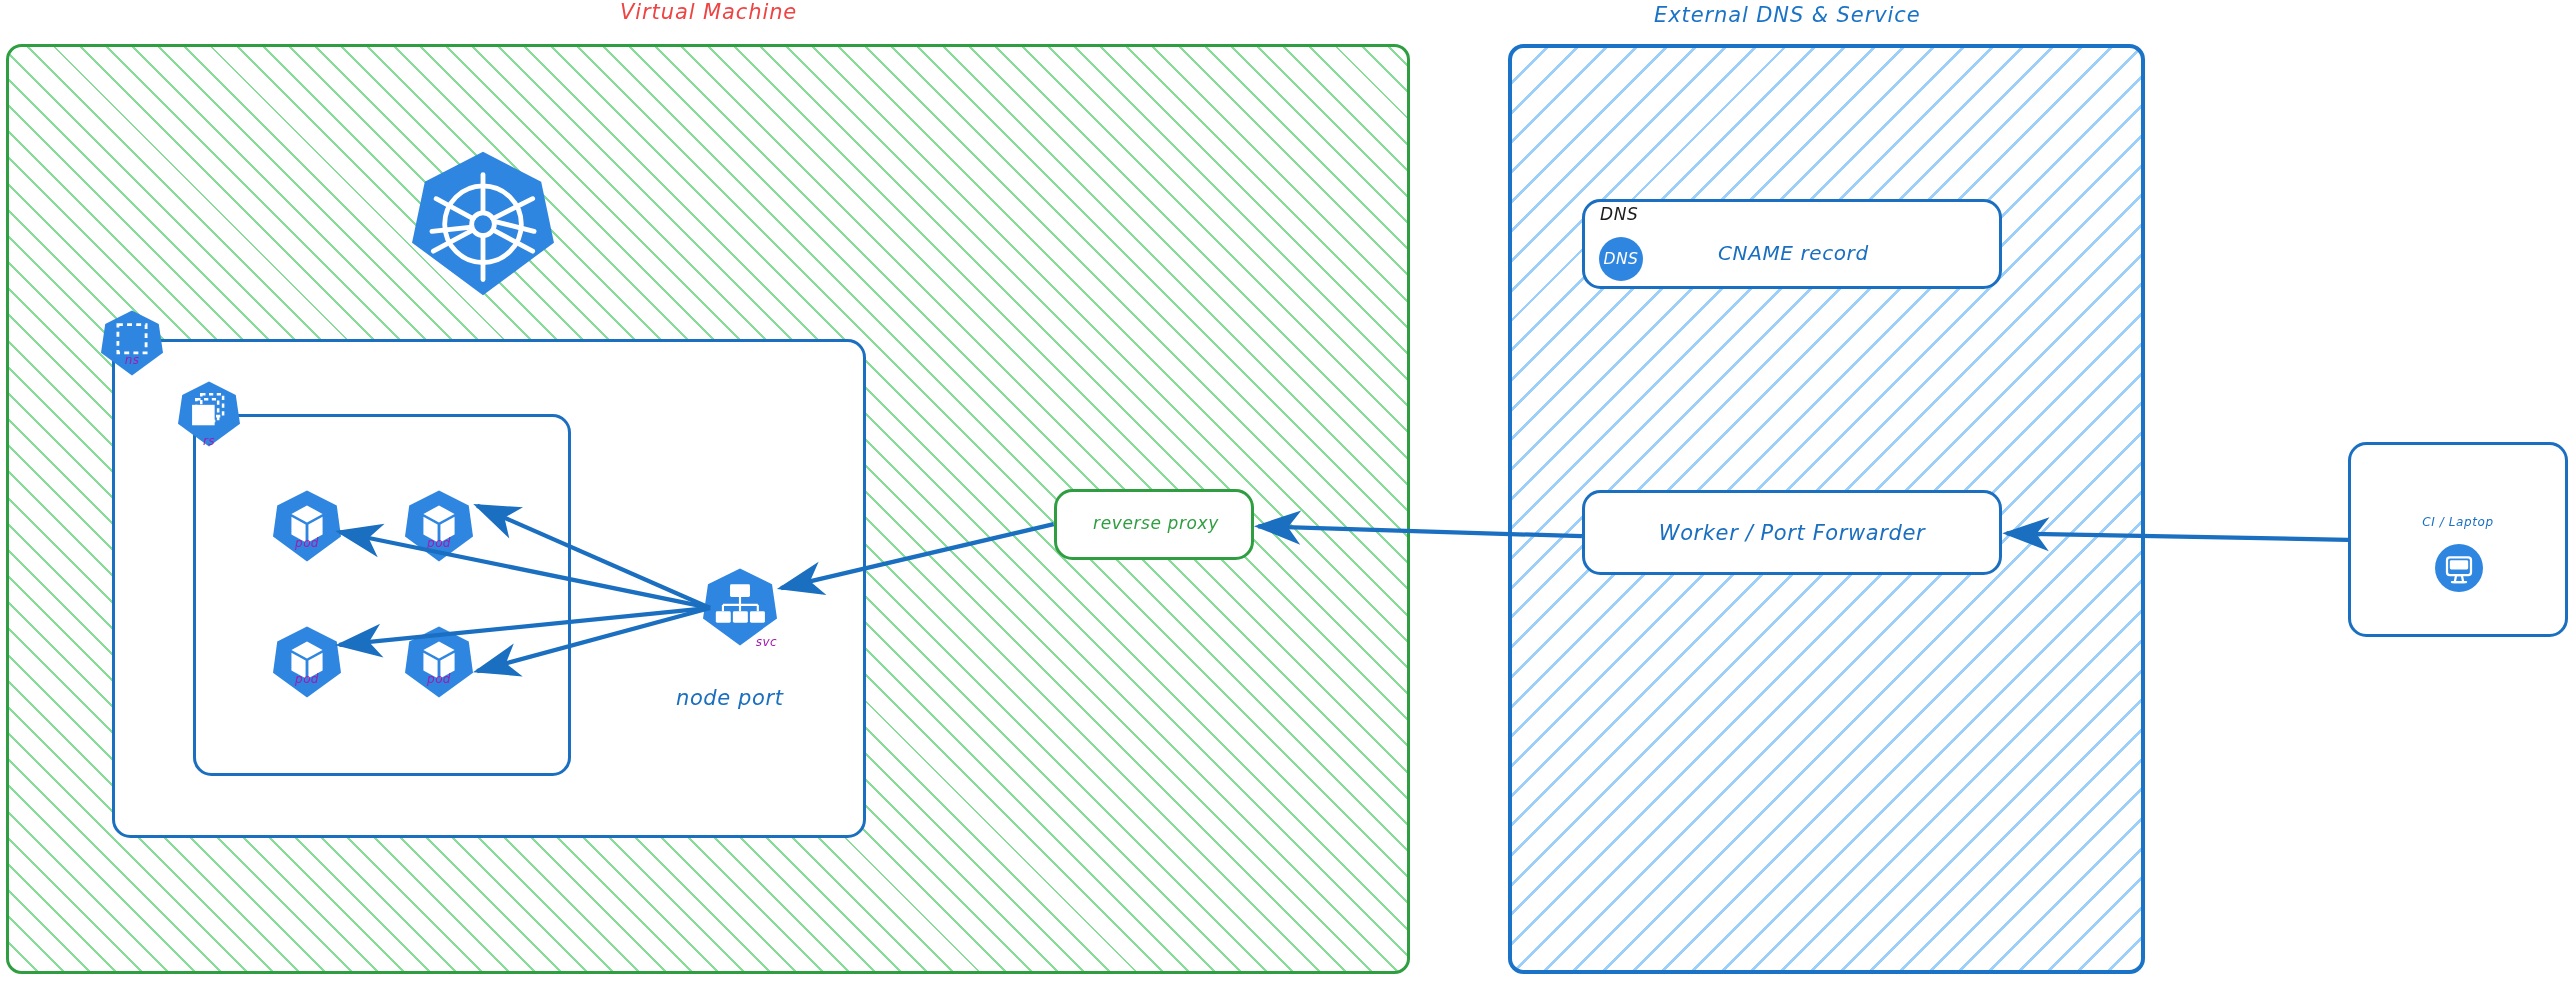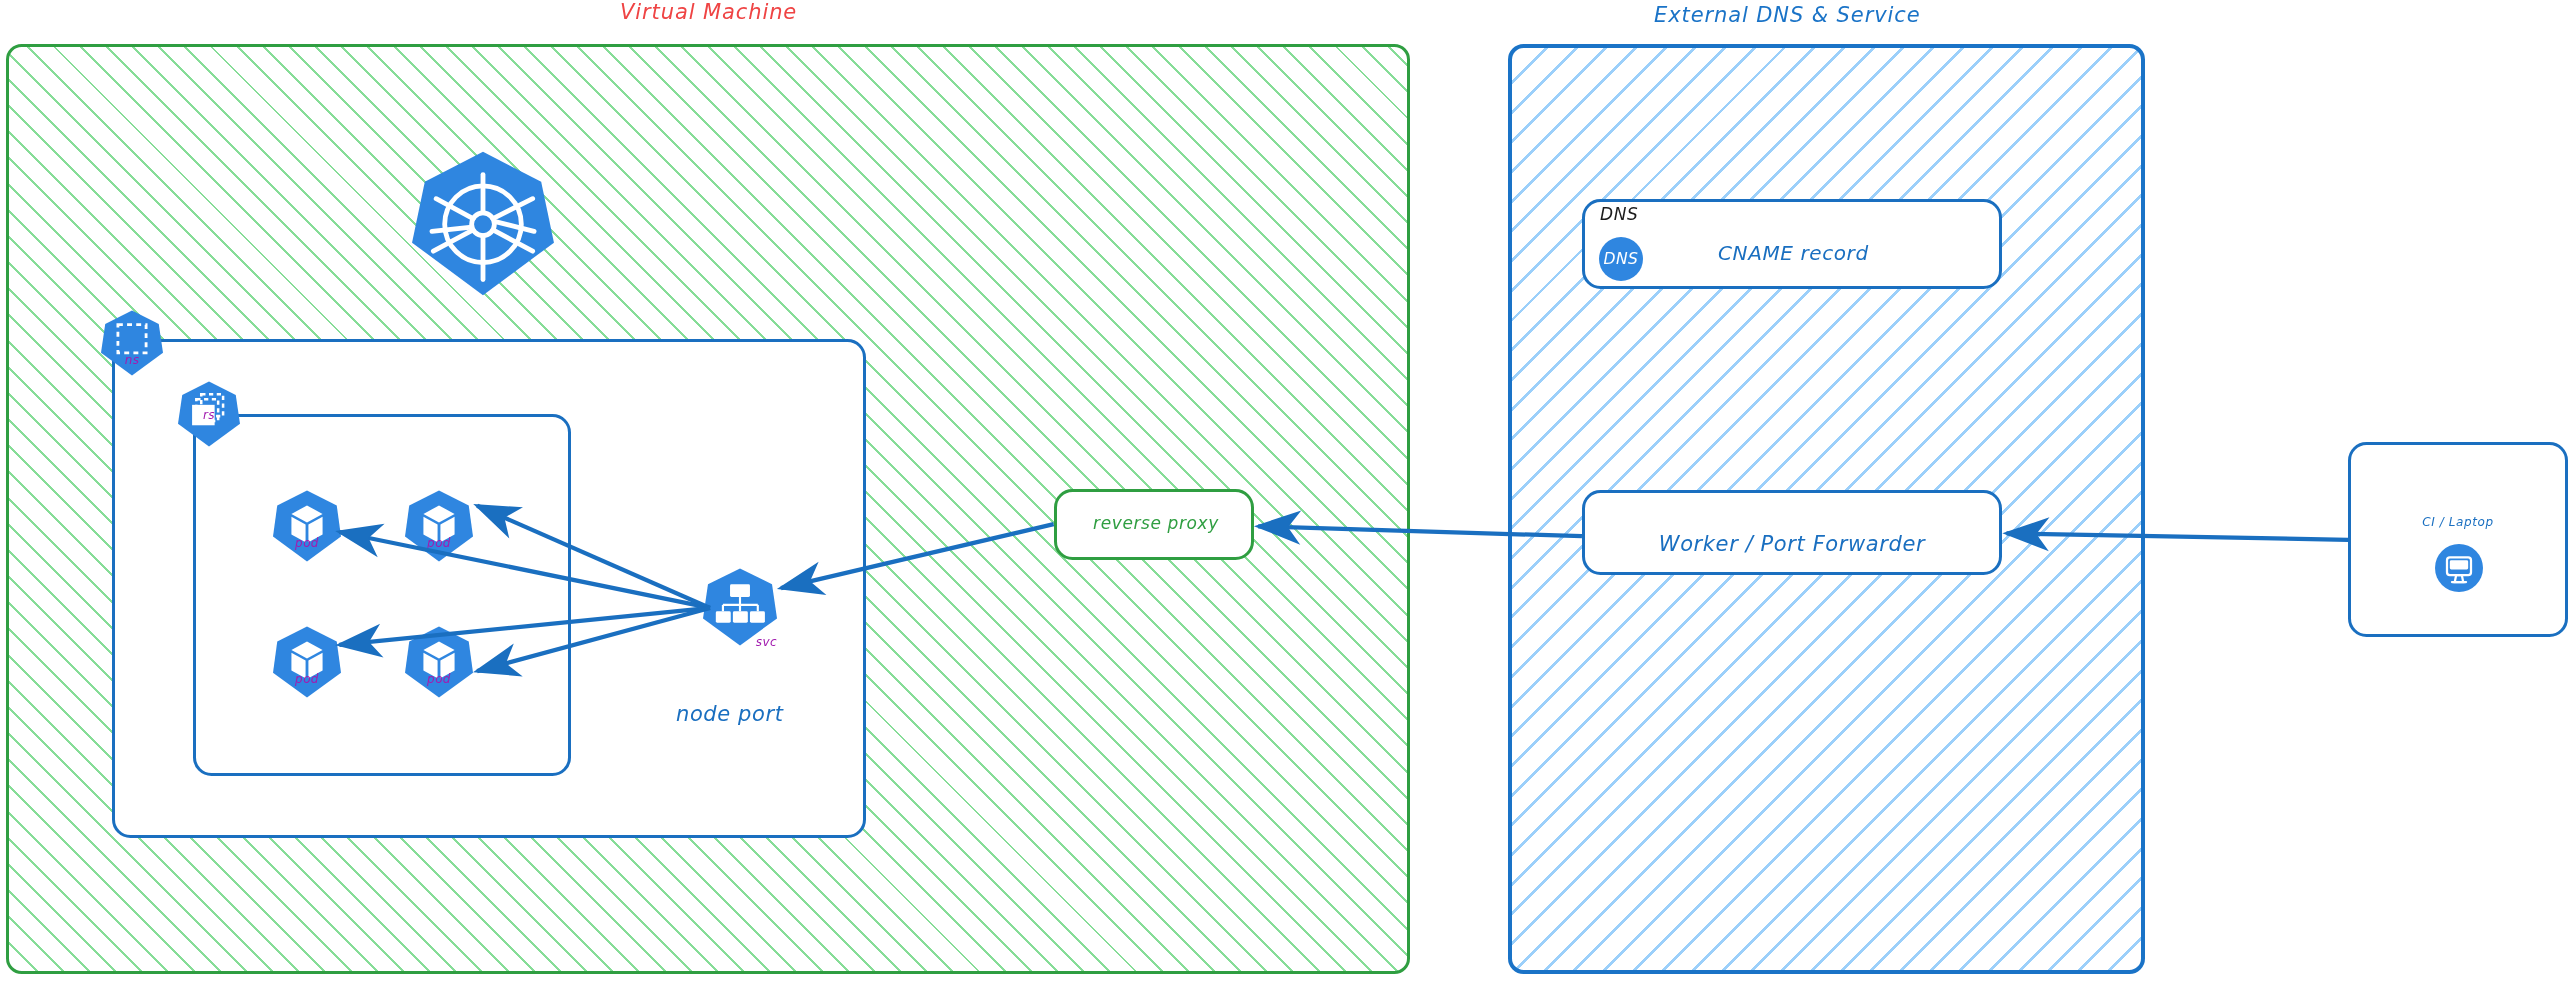--- a/index.html
+++ b/index.html
@@ -69,21 +69,21 @@
   <div class="rbox blue" style="left:1582px;top:199px;width:420px;height:90px;"></div>
   <div class="boxlabel lbl-black" style="left:1600px;top:204px;">DNS</div>
   <div class="boxlabel lbl-blue" style="left:1718px;top:241px;font-size:20px;">CNAME record</div>
 
   <div style="position:absolute;left:1599px;top:237px;width:44px;height:44px;border-radius:50%;background:#2f86e0;">
     <div style="position:absolute;left:0;top:0;width:44px;height:44px;line-height:44px;text-align:center;
                 color:#fff;font-size:15.6px;font-style:italic;letter-spacing:0.4px;">DNS</div>
   </div>
 
   <div class="rbox blue" style="left:1582px;top:490px;width:420px;height:85px;"></div>
-  <div class="boxlabel lbl-blue" style="left:1596px;top:521px;width:392px;text-align:center;font-size:21px;margin-top:11px;">Worker / Port Forwarder</div>
+  <div class="boxlabel lbl-blue" style="left:1596px;top:521px;width:392px;text-align:center;font-size:21px;">Worker / Port Forwarder</div>
 
   <div class="rbox blue" style="left:2348px;top:442px;width:220px;height:195px;"></div>
   <div class="boxlabel lbl-blue" style="left:2362px;top:515px;width:192px;text-align:center;font-size:12px;">CI / Laptop</div>
   <div style="position:absolute;left:2435px;top:544px;width:48px;height:48px;border-radius:50%;background:#2f86e0;">
     <svg width="48" height="48" viewBox="0 0 68 68">
       <rect x="17" y="19" width="34" height="25" rx="4" fill="none" stroke="#ffffff" stroke-width="3.2"></rect>
       <rect x="21" y="23" width="26" height="13" rx="2" fill="#ffffff"></rect>
       <path d="M30 44 L28 54 L40 54 L38 44 Z" fill="none" stroke="#ffffff" stroke-width="3.2"></path>
       <line x1="24" y1="54" x2="44" y2="54" stroke="#ffffff" stroke-width="3.2" stroke-linecap="round"></line>
     </svg>
@@ -115,21 +115,21 @@
     <div class="hexlabel" style="top:44px;">ns</div>
   </div>
 
   <div class="hexwrap" style="left:178px;top:380px;width:62px;height:68px;">
     <svg width="62" height="68" viewBox="0 0 88 96">
       <polygon points="44,2 82,21 88,62 44,94 0,62 6,21" fill="#2f86e0"></polygon>
       <rect x="33" y="20" width="31" height="31" fill="none" stroke="#ffffff" stroke-width="3.6" stroke-dasharray="6,5"></rect>
       <rect x="26" y="27" width="31" height="31" fill="none" stroke="#ffffff" stroke-width="3.6" stroke-dasharray="6,5"></rect>
       <rect x="20" y="35" width="32" height="29" fill="#ffffff"></rect>
     </svg>
-    <div class="hexlabel" style="top:28px;">rs</div>
+    <div class="hexlabel" style="top:54px;">rs</div>
   </div>
 
   <div class="hexwrap" style="left:273px;top:489px;width:68px;height:74px;">
     <svg width="68" height="74" viewBox="0 0 96 104">
       <polygon points="48,2 90,23 96,67 48,102 0,67 6,23" fill="#2f86e0"></polygon>
       <g fill="#ffffff">
         <polygon points="48,23 70,35 48,47 26,35"></polygon>
         <polygon points="26,39 46,50 46,75 26,64"></polygon>
         <polygon points="50,50 70,39 70,64 50,75"></polygon>
       </g>
@@ -186,21 +186,21 @@
         <line x1="52" y1="42" x2="52" y2="53"></line>
         <line x1="28" y1="53" x2="77" y2="53"></line>
         <line x1="28" y1="53" x2="28" y2="62"></line>
         <line x1="52" y1="53" x2="52" y2="62"></line>
         <line x1="77" y1="53" x2="77" y2="62"></line>
       </g>
     </svg>
     <div class="hexlabel" style="top:68px;text-align:right;">svc</div>
   </div>
 
-  <div class="boxlabel lbl-blue" style="left:676px;top:702px;font-size:21px;">node port</div>
+  <div class="boxlabel lbl-blue" style="left:676px;top:686px;font-size:21px;">node port</div>
 
   <svg id="edges" viewBox="0 0 3628 1384" width="2576" height="983">
     <defs>
       <marker id="ah" markerWidth="14" markerHeight="14" refX="11" refY="5" orient="auto" markerUnits="strokeWidth">
         <path d="M1,1 L12,5 L1,9 L4,5 Z" fill="#1a6fc0"></path>
       </marker>
     </defs>
     <g stroke="#1a6fc0" stroke-width="6" fill="none" marker-end="url(#ah)">
 
       <path d="M1000,856 L478,749"></path>

